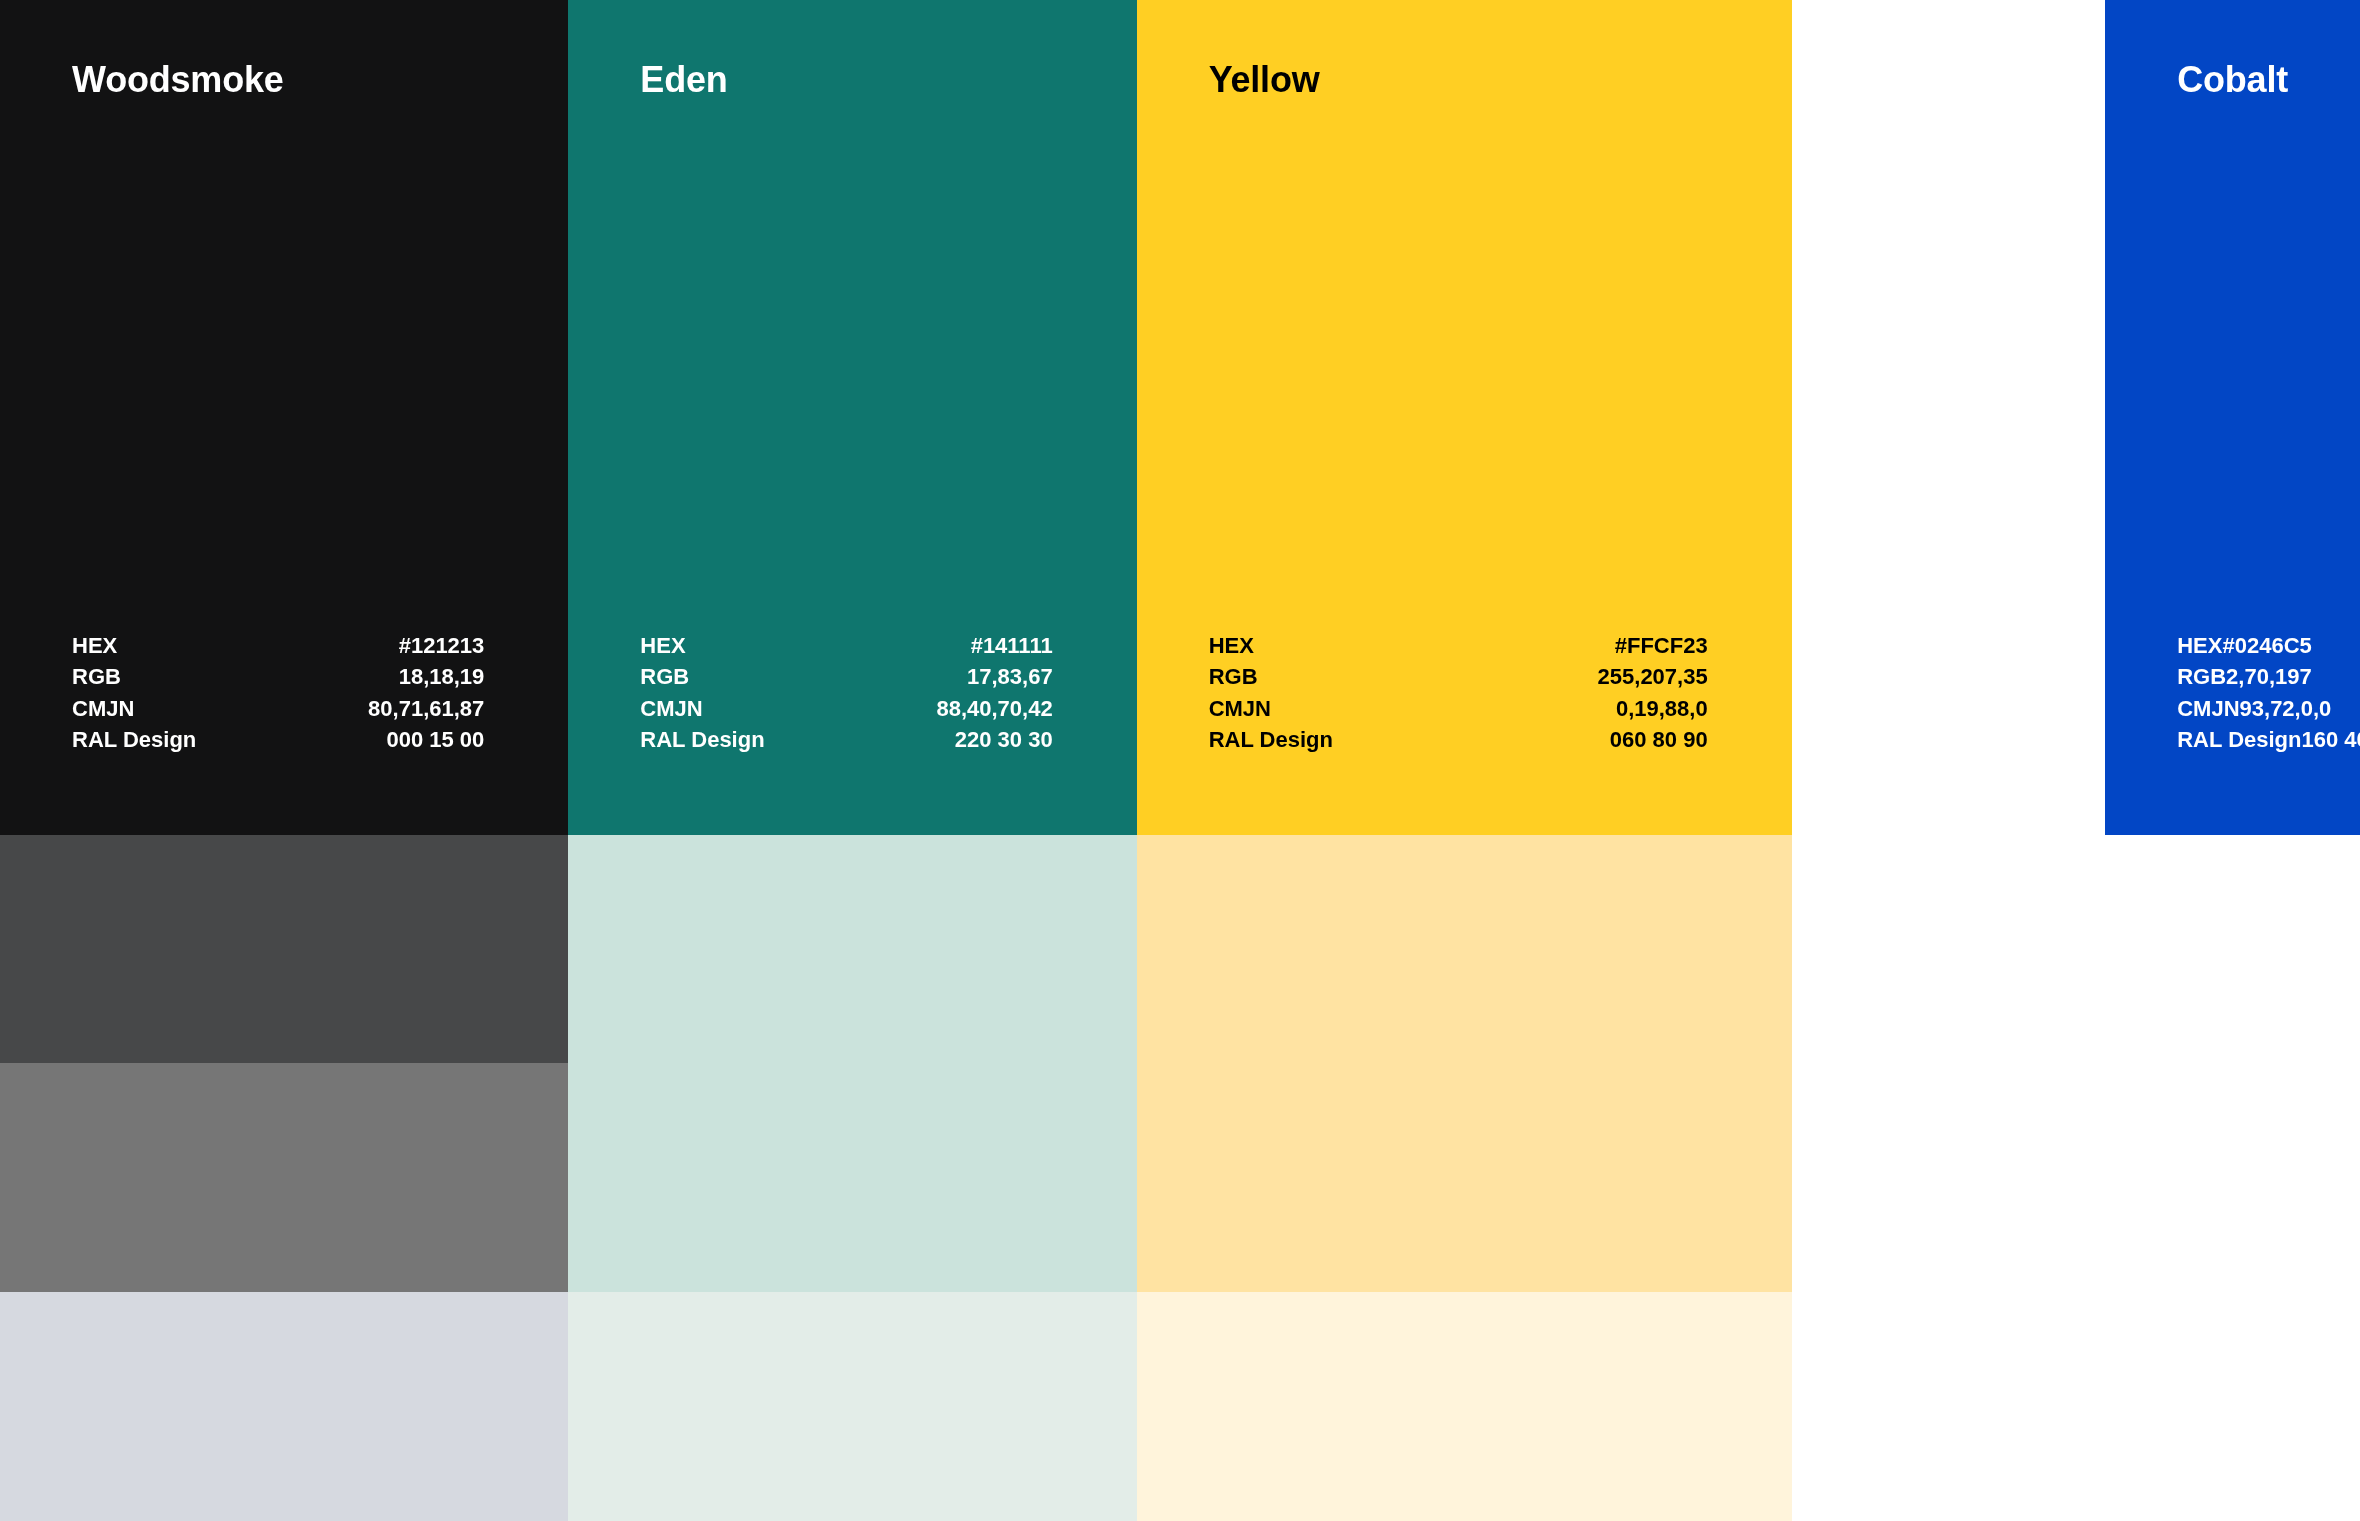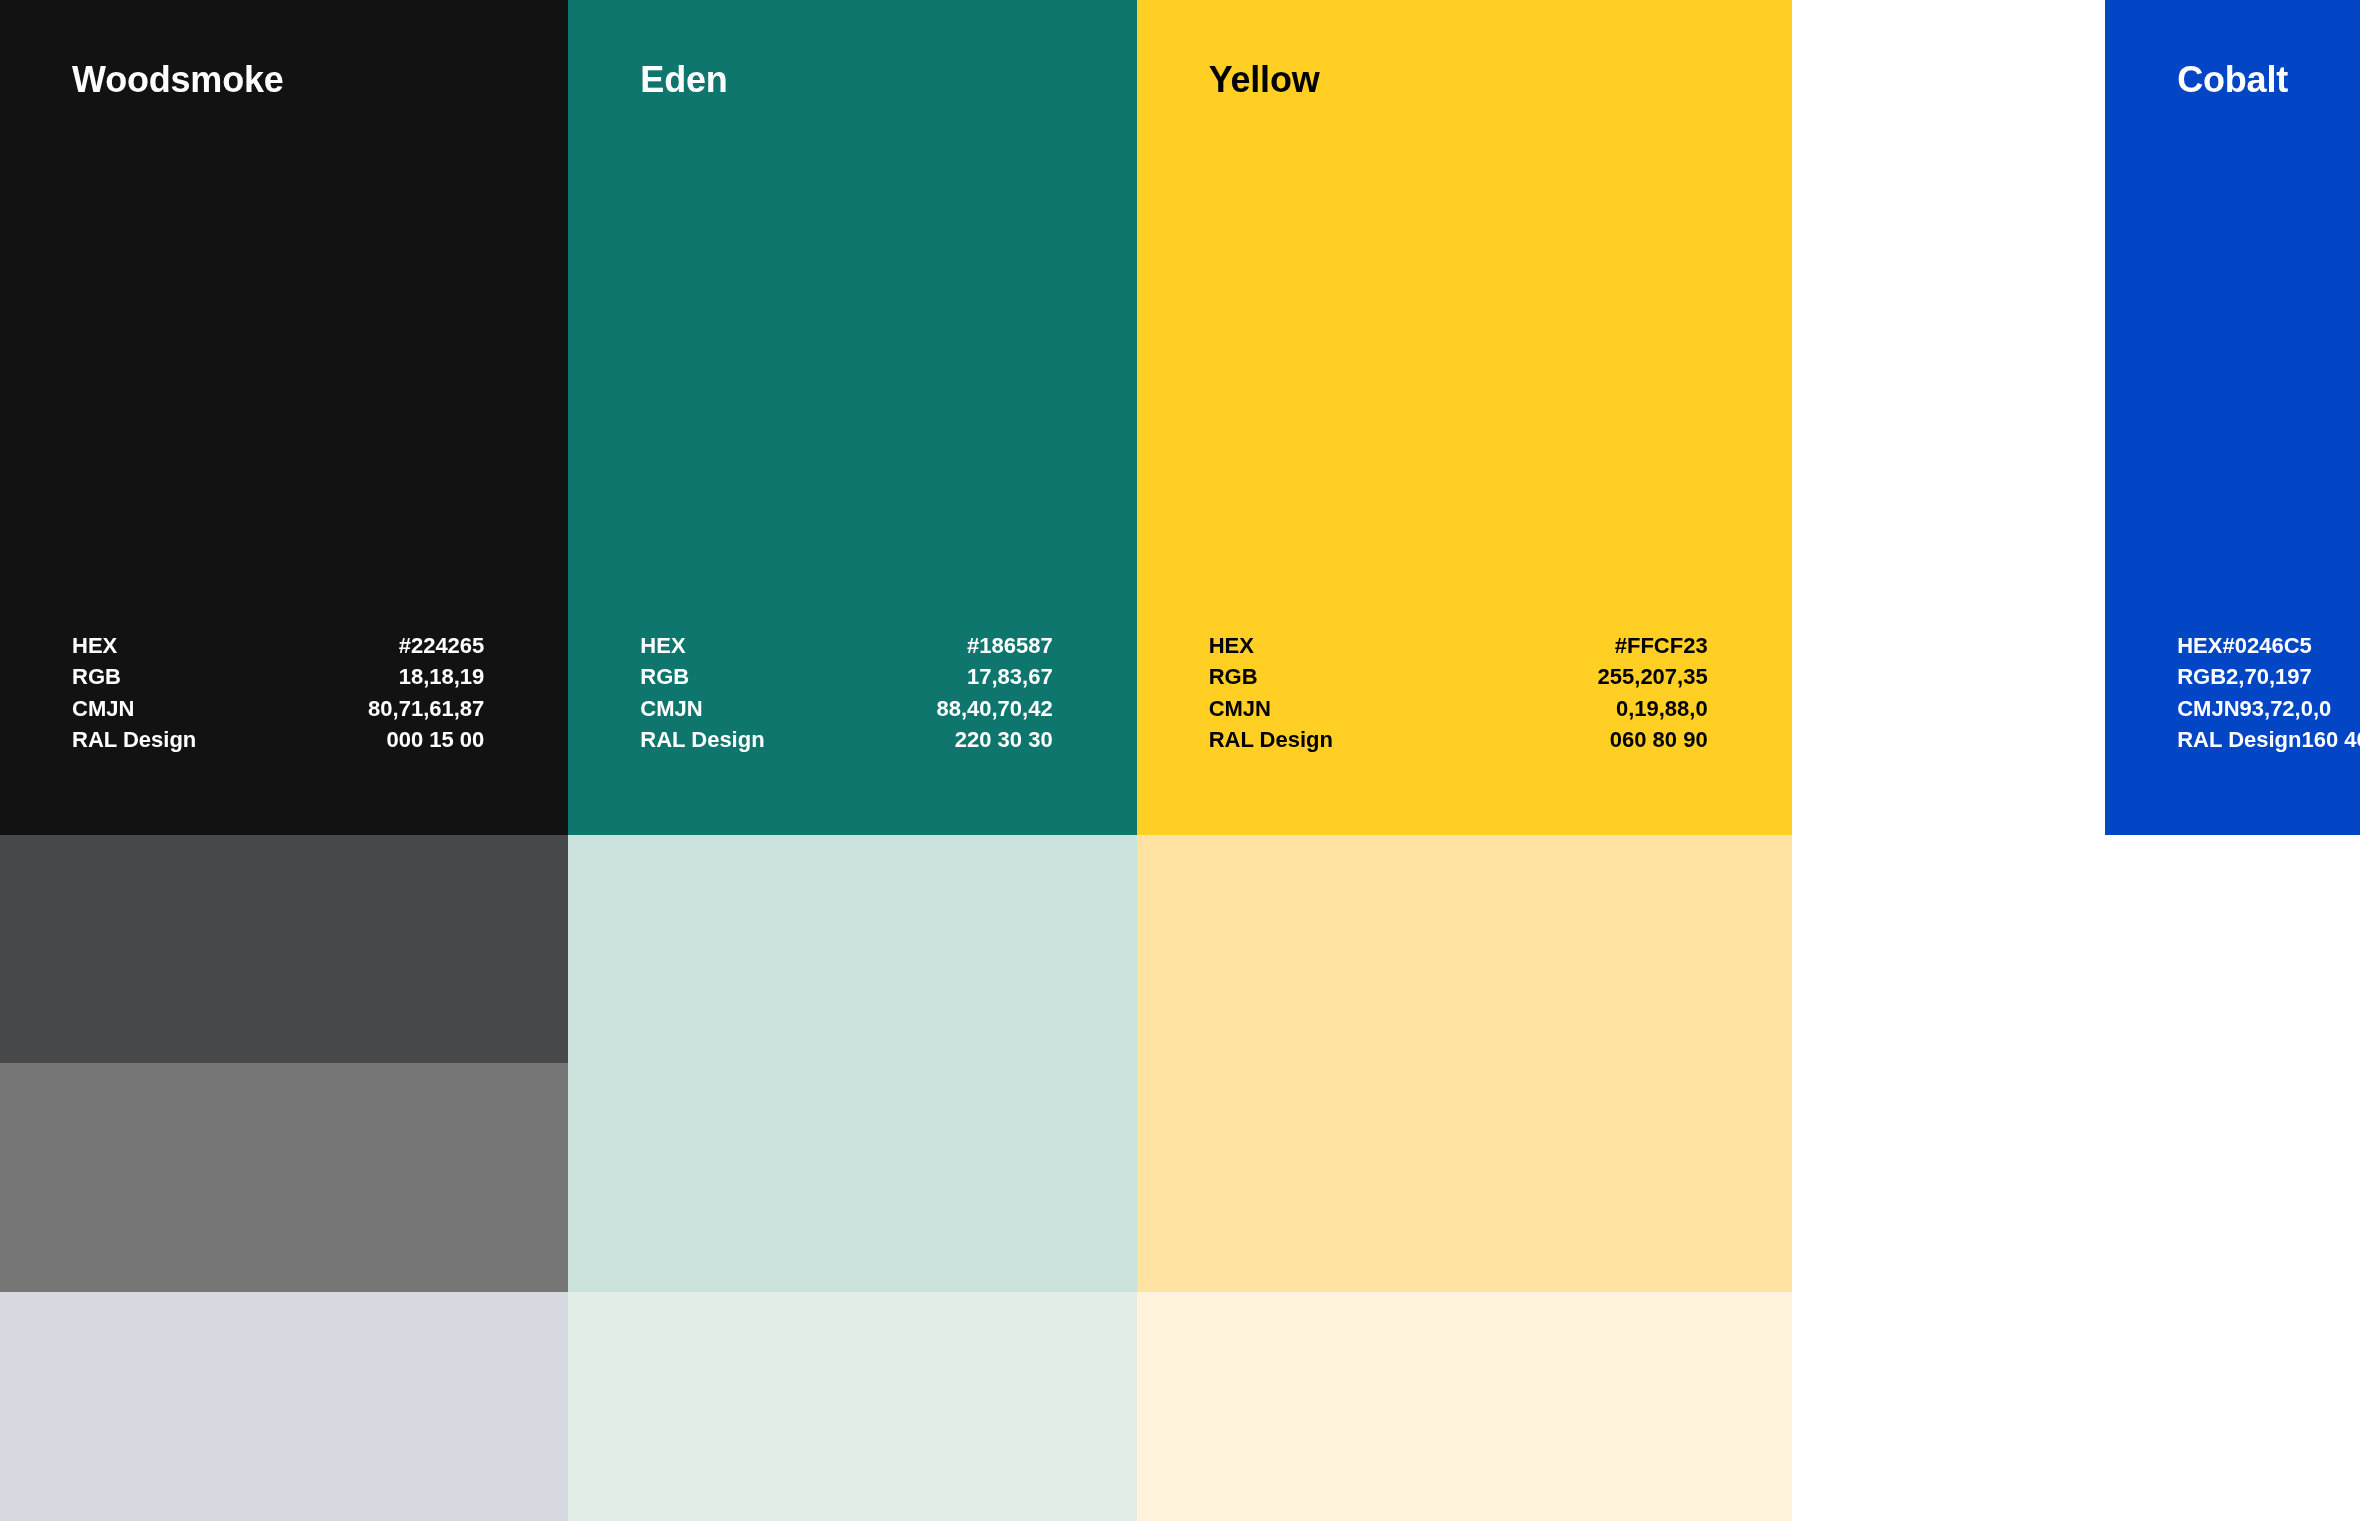--- a/index.html
+++ b/index.html
@@ -70,21 +70,21 @@
 </head>
 <body>
 
 <div id="palette">
     <div class="column" style="width: 590px;">
       <div class="swatch-main" style="background: rgb(18, 18, 19); color: rgb(255, 255, 255);">
         <div class="swatch-title">Woodsmoke</div>
         <div class="spec-table">
           <div class="spec-row">
             <span class="spec-label">HEX</span>
-            <span class="spec-value">#224265</span>
+            <span class="spec-value">#121213</span>
           </div>
           <div class="spec-row">
             <span class="spec-label">RGB</span>
             <span class="spec-value">18,18,19</span>
           </div>
           <div class="spec-row">
             <span class="spec-label">CMJN</span>
             <span class="spec-value">80,71,61,87</span>
           </div>
           <div class="spec-row">
@@ -98,21 +98,21 @@
         <div class="tint" style="background: rgb(118, 118, 118); height: 229px; flex: 0 0 229px;"></div>
         <div class="tint" style="background: rgb(214, 217, 224); height: 229px; flex: 0 0 229px;"></div>
       </div>
     </div>
     <div class="column" style="width: 590px;">
       <div class="swatch-main" style="background: #0f766e; color: rgb(255, 255, 255);">
         <div class="swatch-title">Eden</div>
         <div class="spec-table">
           <div class="spec-row">
             <span class="spec-label">HEX</span>
-            <span class="spec-value">#186587</span>
+            <span class="spec-value">#141111</span>
           </div>
           <div class="spec-row">
             <span class="spec-label">RGB</span>
             <span class="spec-value">17,83,67</span>
           </div>
           <div class="spec-row">
             <span class="spec-label">CMJN</span>
             <span class="spec-value">88,40,70,42</span>
           </div>
           <div class="spec-row">

